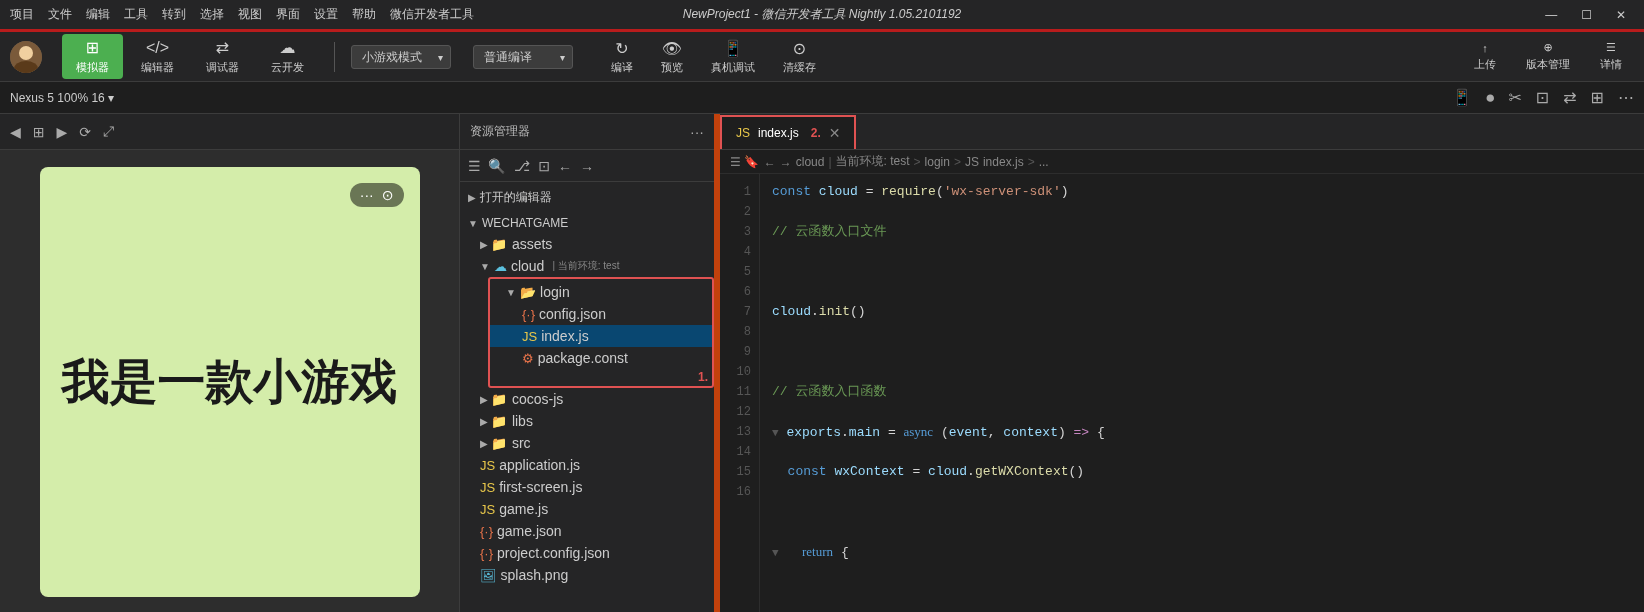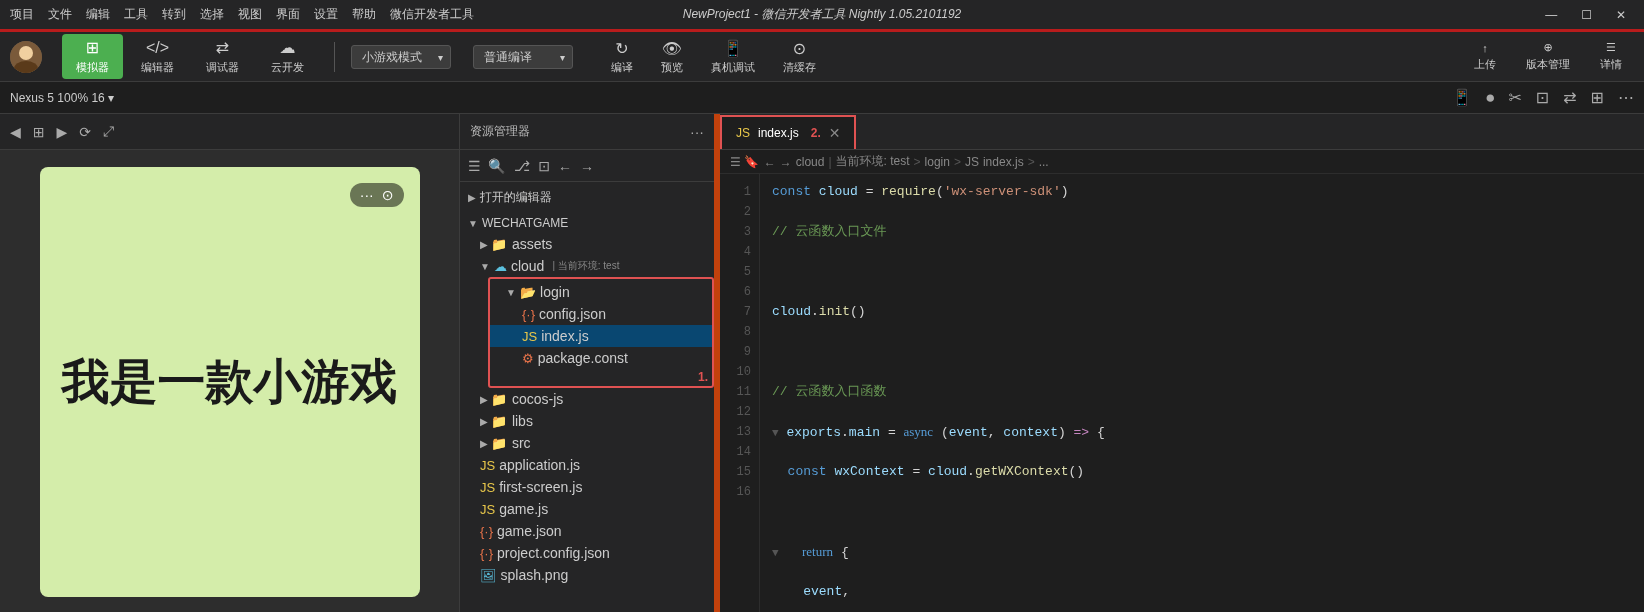--- a/index.html
+++ b/index.html
@@ -764,21 +764,20 @@
       <div class="code-content"><span class="line"><span class="kw-const">const</span> <span class="kw-variable">cloud</span> <span class="kw-plain">= </span><span class="kw-function">require</span><span class="kw-plain">(</span><span class="kw-string">'wx-server-sdk'</span><span class="kw-plain">)</span></span>
 <span class="line"><span class="kw-comment">// 云函数入口文件</span></span>
 <span class="line"> </span>
 <span class="line"><span class="kw-variable">cloud</span><span class="kw-plain">.</span><span class="kw-method">init</span><span class="kw-plain">()</span></span>
 <span class="line"> </span>
 <span class="line"><span class="kw-comment">// 云函数入口函数</span></span>
 <span class="line"><span class="fold-icon">▼</span> <span class="kw-variable">exports</span><span class="kw-plain">.</span><span class="kw-variable">main</span> <span class="kw-plain">= </span><span class="kw-keyword">async</span> <span class="kw-plain">(</span><span class="kw-variable">event</span><span class="kw-plain">, </span><span class="kw-variable">context</span><span class="kw-plain">) </span><span class="kw-arrow">=&gt;</span><span class="kw-plain"> {</span></span>
 <span class="line">  <span class="kw-const">const</span> <span class="kw-variable">wxContext</span> <span class="kw-plain">= </span><span class="kw-variable">cloud</span><span class="kw-plain">.</span><span class="kw-method">getWXContext</span><span class="kw-plain">()</span></span>
 <span class="line"> </span>
 <span class="line"><span class="fold-icon">▼</span>   <span class="kw-keyword">return</span> <span class="kw-plain">{</span></span>
-<span class="line">    <span class="kw-variable">event</span><span class="kw-plain">,</span></span>
 
 
 
 
 </div>
     </div>
   </div>
 
 </div>
 

